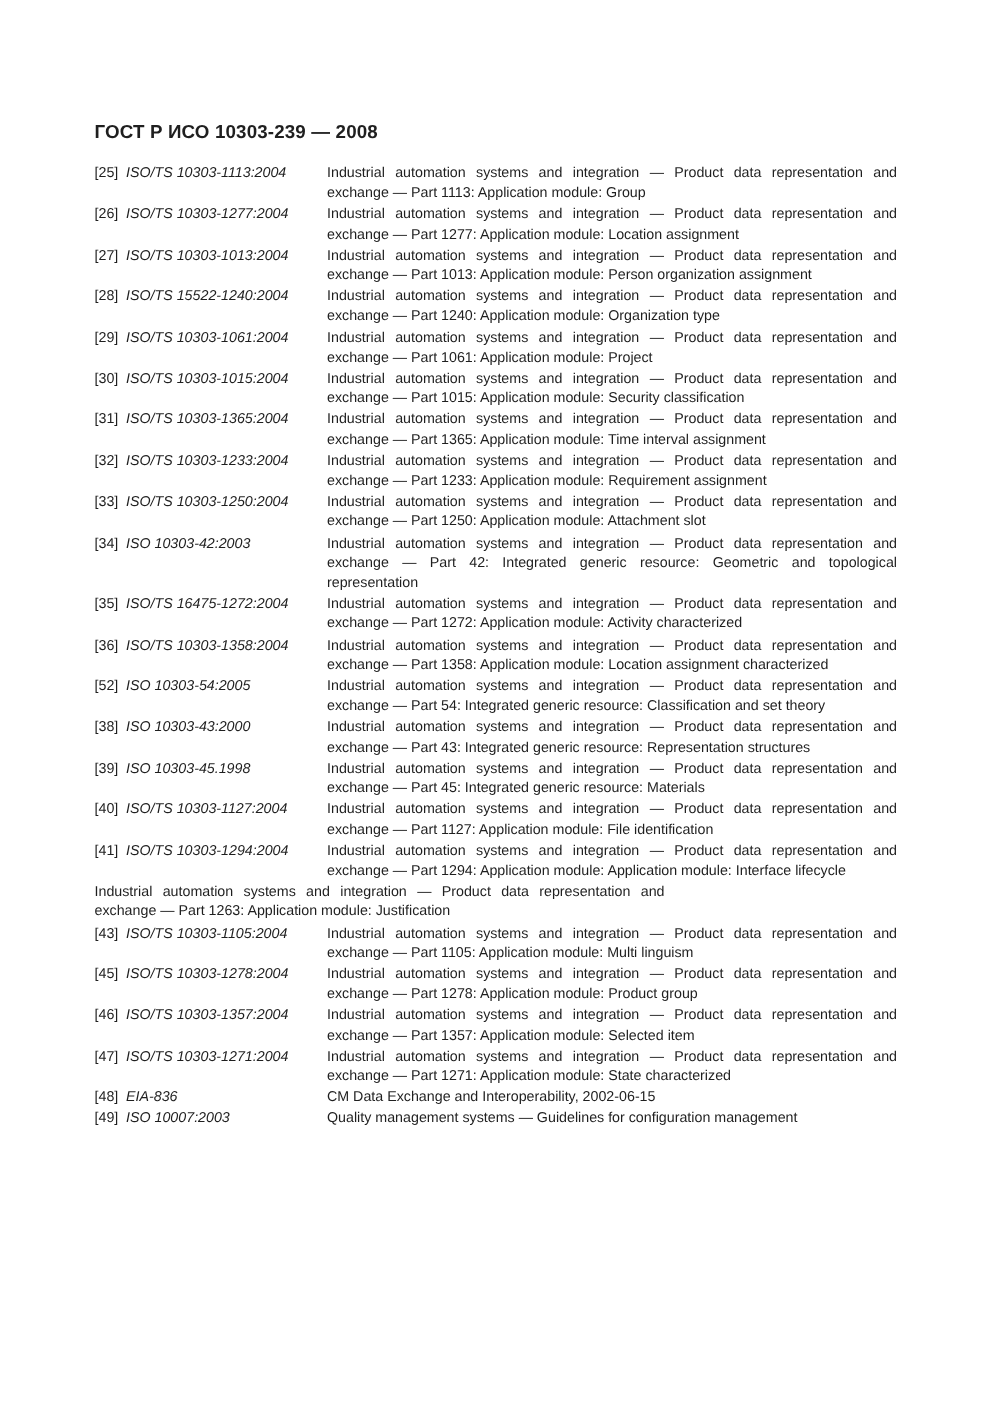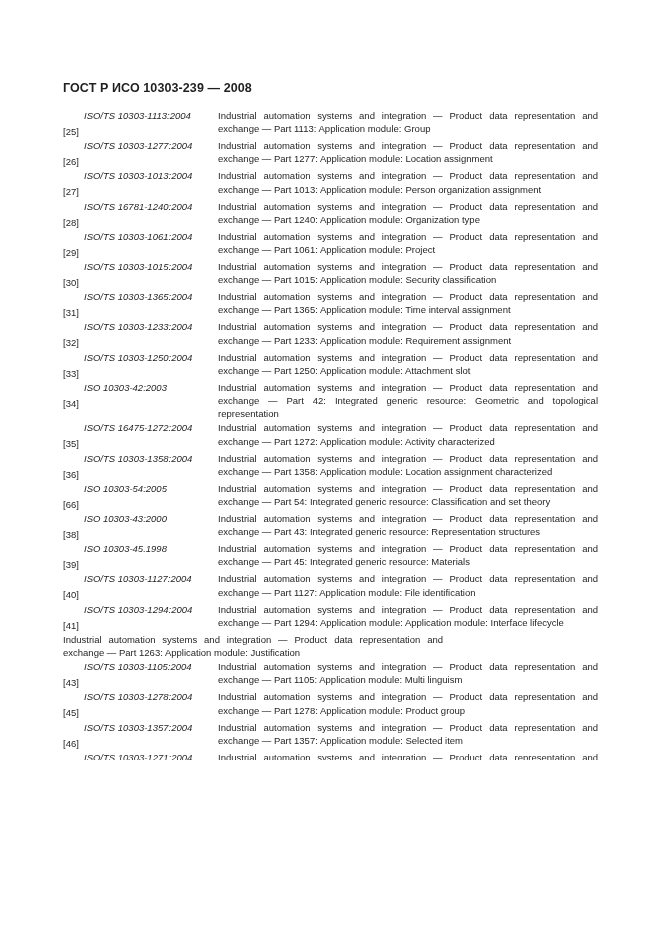--- a/index.html
+++ b/index.html
@@ -38,21 +38,20 @@
     margin-bottom: 1px;
   }
   .ref-left {
     flex: 0 0 155px;
     width: 155px;
     display: flex;
   }
   .ref-num {
     flex: 0 0 21px;
     width: 21px;
-    margin-top: 16px;
   }
   .ref-id {
     white-space: nowrap;
     font-style: italic;
   }
   .ref-text {
     flex: 0 0 380px;
     width: 380px;
     text-align: justify;
     text-align-last: left;
@@ -91,21 +90,21 @@
     <div class="ref-left">
       <span class="ref-num">[27]</span>
       <span class="ref-id">ISO/TS 10303-1013:2004</span>
     </div>
     <div class="ref-text">Industrial automation systems and integration — Product data representation and exchange — Part 1013: Application module: Person organization assignment</div>
   </div>
 
   <div class="ref">
     <div class="ref-left">
       <span class="ref-num">[28]</span>
-      <span class="ref-id">ISO/TS 16781-1240:2004</span>
+      <span class="ref-id">ISO/TS 15522-1240:2004</span>
     </div>
     <div class="ref-text">Industrial automation systems and integration — Product data representation and exchange — Part 1240: Application module: Organization type</div>
   </div>
 
   <div class="ref">
     <div class="ref-left">
       <span class="ref-num">[29]</span>
       <span class="ref-id">ISO/TS 10303-1061:2004</span>
     </div>
     <div class="ref-text">Industrial automation systems and integration — Product data representation and exchange — Part 1061: Application module: Project</div>
@@ -162,21 +161,21 @@
   <div class="ref">
     <div class="ref-left">
       <span class="ref-num">[36]</span>
       <span class="ref-id">ISO/TS 10303-1358:2004</span>
     </div>
     <div class="ref-text">Industrial automation systems and integration — Product data representation and exchange — Part 1358: Application module: Location assignment characterized</div>
   </div>
 
   <div class="ref">
     <div class="ref-left">
-      <span class="ref-num">[66]</span>
+      <span class="ref-num">[52]</span>
       <span class="ref-id">ISO 10303-54:2005</span>
     </div>
     <div class="ref-text">Industrial automation systems and integration — Product data representation and exchange — Part 54: Integrated generic resource: Classification and set theory</div>
   </div>
 
   <div class="ref">
     <div class="ref-left">
       <span class="ref-num">[38]</span>
       <span class="ref-id">ISO 10303-43:2000</span>
     </div>

